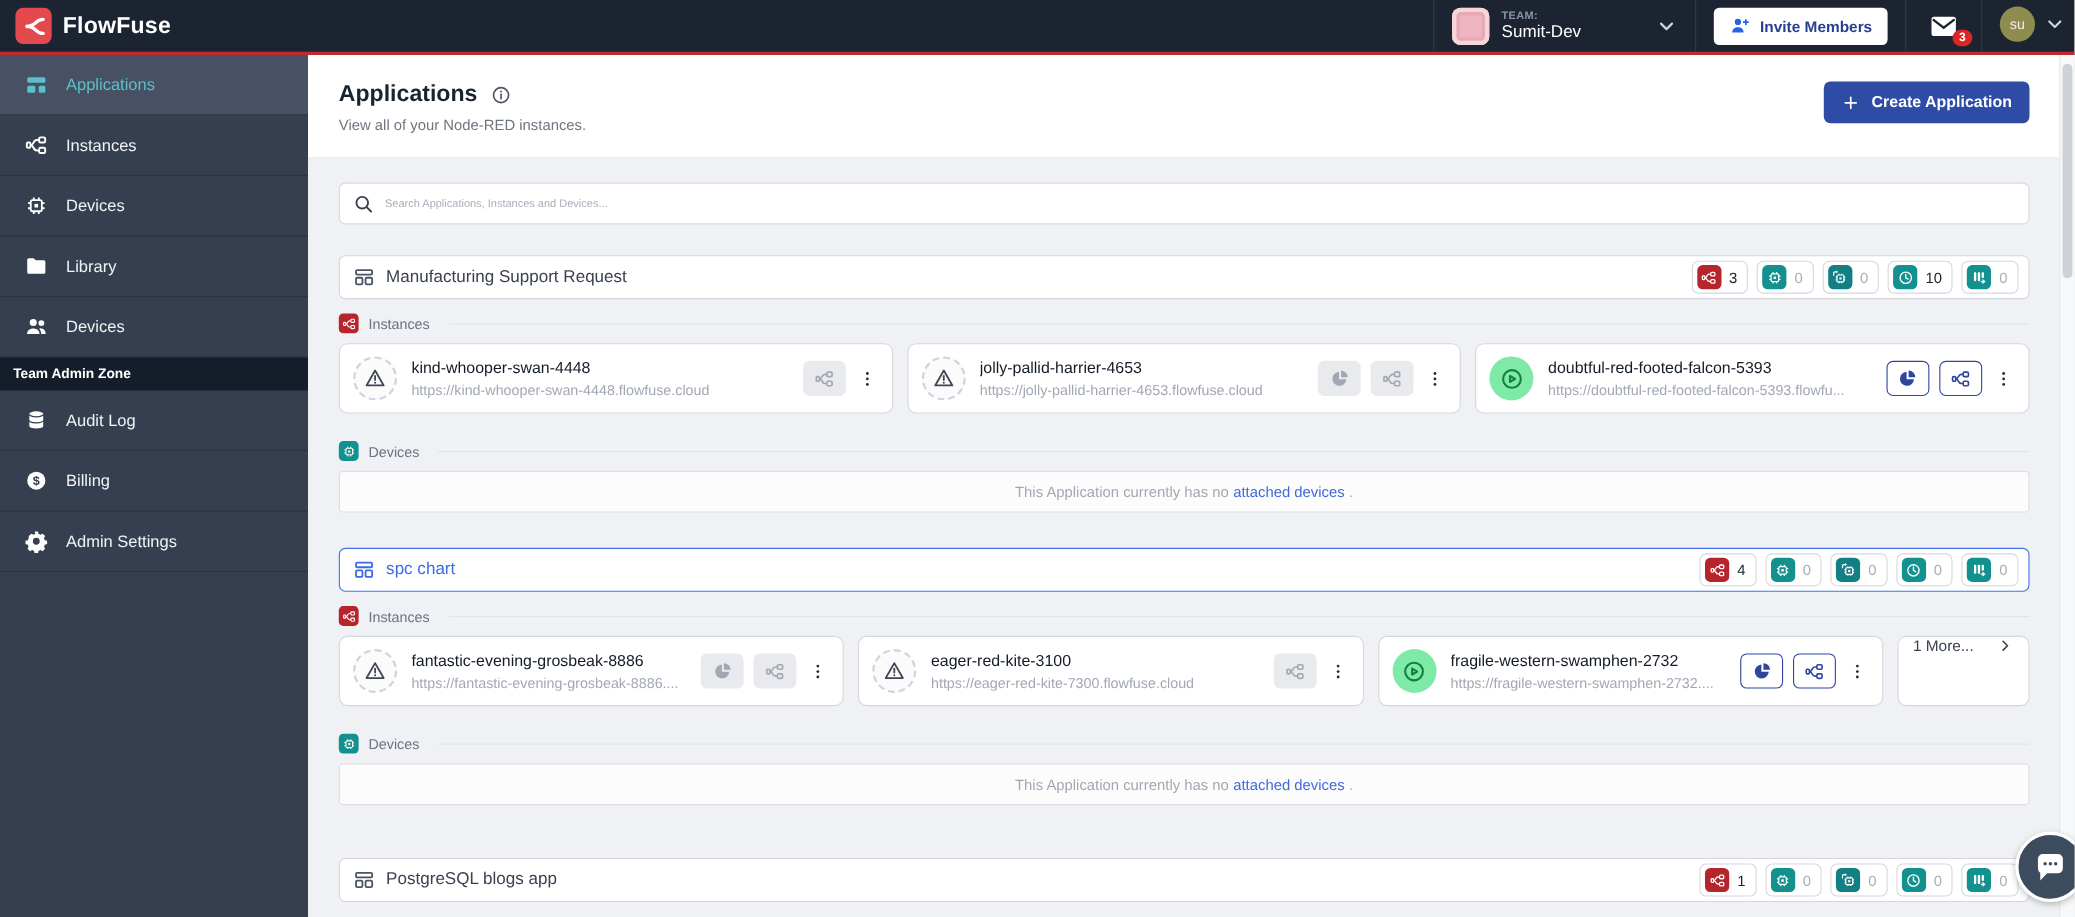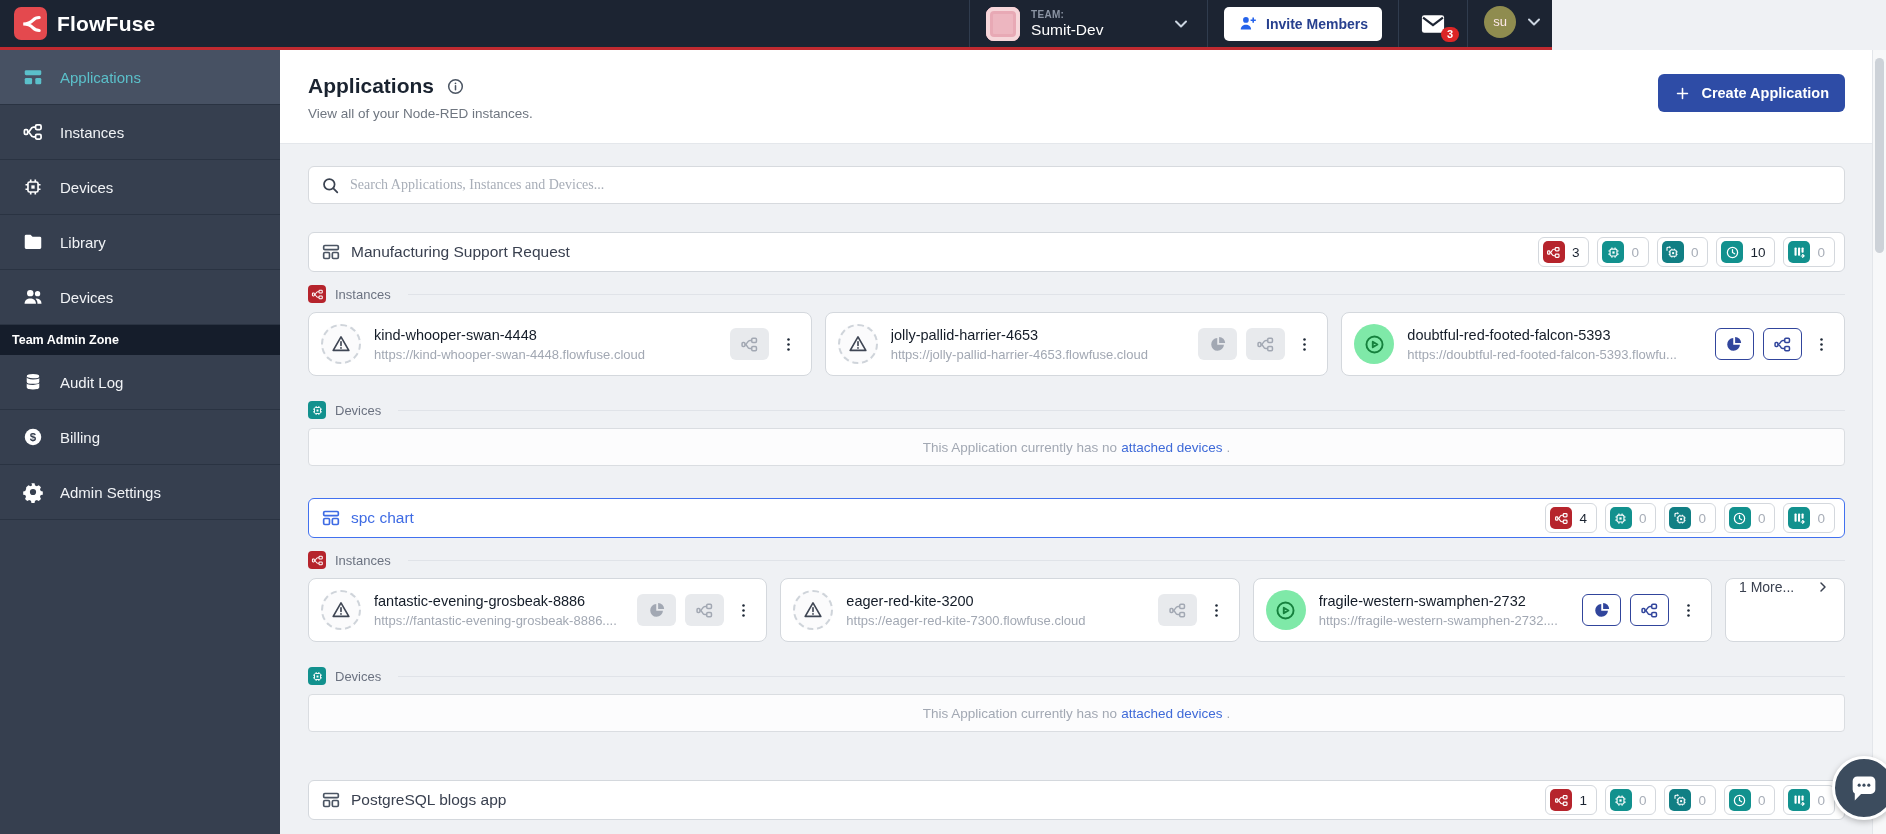--- a/index.html
+++ b/index.html
@@ -1,21 +1,21 @@
 <!DOCTYPE html>
 <html><head>
 <meta charset="utf-8">
 <style>
   * { box-sizing: border-box; margin: 0; padding: 0; }
   html,body { width:1886px; height:834px; overflow:hidden; }
   body { font-family:"Liberation Sans", sans-serif; background:#eff1f4; position:relative; }
   svg { display:block; }
 
   
-  .topnav { position:absolute; top:0; left:0; width:1552px; height:50px;
+  .topnav { position:absolute; top:0; left:0; width:1886px; height:50px;
             background:#1c2432; border-bottom:3px solid #c02a30;
             display:flex; align-items:center; justify-content:space-between; z-index:20; }
   .brand-wrap { display:flex; align-items:center; padding-left:14px; gap:10px; }
   .logo-mark { width:33px; height:33px; border-radius:7px; background:#e4494e;
                display:flex; align-items:center; justify-content:center; }
   .brand-name { color:#fff; font-size:21px; font-weight:bold; letter-spacing:.2px; }
   .nav-right { display:flex; align-items:center; height:100%;border-radius:19px; }
   .nav-sect { display:flex; align-items:center; height:100%; border-left:1px solid #303c4e; }
   .team-select { gap:11px; padding:0 16px; width:238px; cursor:pointer; }
   .team-avatar { width:34px; height:34px; border-radius:8px; background:#edb6c0;
@@ -55,21 +55,21 @@
   .info-icn { color:#4b5563; }
   .page-subtitle { margin-top:8px; font-size:13.5px; color:#6f7680; }
   .create-btn { position:absolute; top:24px; right:27px; height:38px; background:#2e4ca6; color:#fff;
                 border:none; border-radius:6px; padding:0 16px; display:flex; align-items:center; gap:10px;
                 font-size:14.5px; font-weight:bold; font-family:inherit; cursor:pointer; }
   .body-area { padding:0 27px 0 28px; }
 
   .searchbar { margin-top:22px; height:38px; background:#fff; border:1px solid #d7dade; border-radius:6px;
                display:flex; align-items:center; }
   .searchbar .icn { color:#3a4250; margin:0 10px 0 12px; }
-  .searchbar input { border:none; outline:none; flex:1; font-size:14px; color:#374151; font-family:Liberation Serif, serif; background:transparent; }
+  .searchbar input { border:none; outline:none; flex:1; font-size:10px; color:#374151; font-family:Liberation Sans, sans-serif; background:transparent; }
   .searchbar input::placeholder { color:#a8aeb8; }
 
   .app-group { margin-top:28px; }
   .app-group + .app-group { margin-top:32px; }
   .app-group.last { margin-top:48px; }
 
   .app-header { height:40px; background:#fff; border:1px solid #d4d8dd; border-radius:6px;
                 display:flex; align-items:center; padding:0 9px 0 12px; cursor:pointer; }
   .app-header.selected { border:1.5px solid #4271ef; }
   .app-title { display:flex; align-items:center; gap:10px; color:#3a4150; font-size:15.5px; }
@@ -687,21 +687,21 @@
               </button>
           </span>
         </div>
         <div class="tile">
           <span class="st-circle suspended">
               <svg width="22" height="22">
                 <use href="#i-warning"></use>
               </svg>
             </span>
           <span class="tile-meta">
-            <div class="tile-name">eager-red-kite-3200</div>
+            <div class="tile-name">eager-red-kite-3100</div>
             <div class="tile-url">https://eager-red-kite-7300.flowfuse.cloud</div>
           </span>
           <span class="tile-actions">
             <button class="act disabled">
                 <svg width="19" height="19">
                   <use href="#i-instances"></use>
                 </svg>
               </button>
             <button class="kebab">
                 <svg width="17" height="17">

